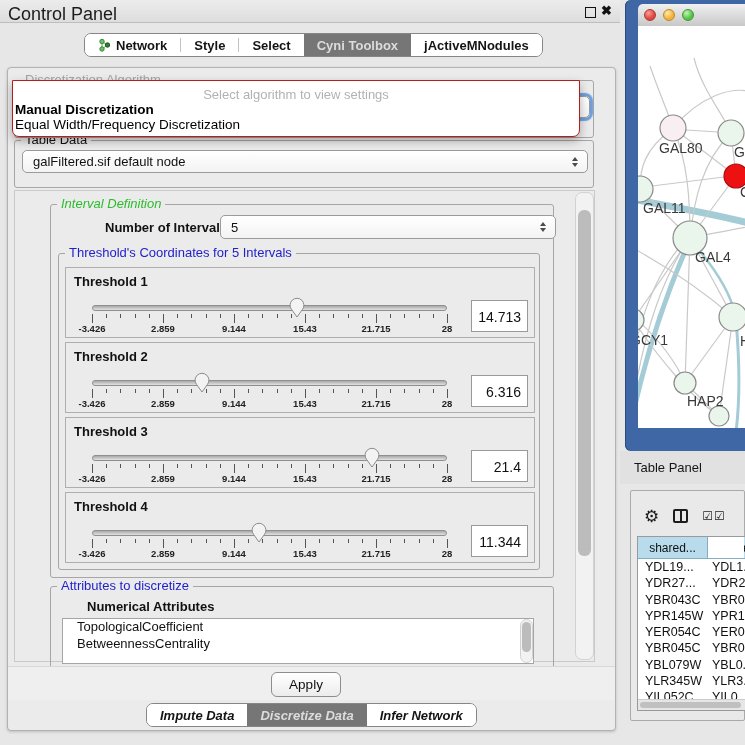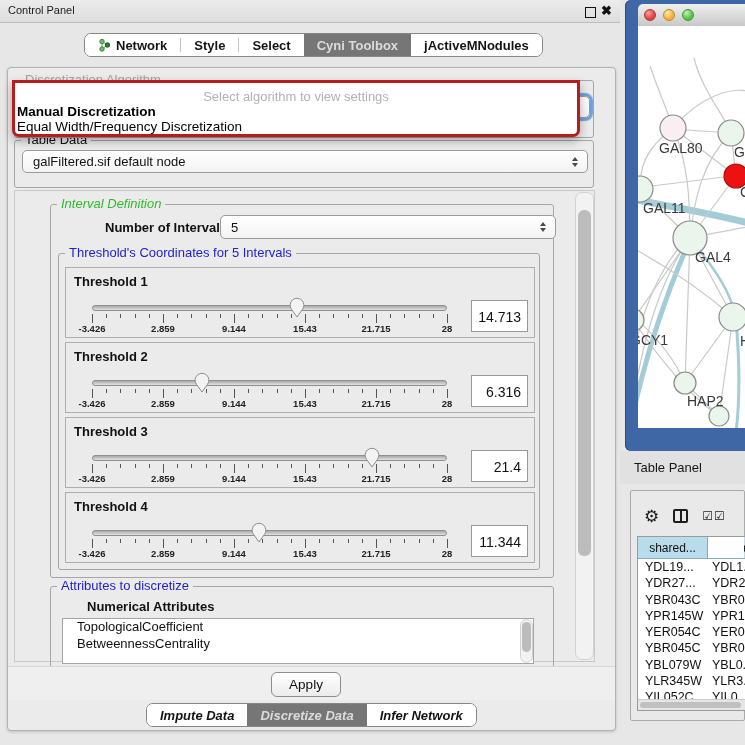--- a/index.html
+++ b/index.html
@@ -4,21 +4,21 @@
 <style>
   html,body{margin:0;padding:0;}
   body{
     width:745px;height:745px;position:relative;overflow:hidden;
     font-family:"Liberation Sans",sans-serif;background:#e7e7e7;color:#111;
   }
   .abs{position:absolute;}
   
   #titlebar{left:0;top:0;width:620px;height:22px;background:linear-gradient(#ececec,#dddddd);
     border-bottom:1px solid #bdbdbd;}
-  #titlebar .ttl{position:absolute;left:8px;top:4px;font-size:11px;color:#1b1b1b;}
+  #titlebar .ttl{position:absolute;left:8px;top:4px;font-size:18px;color:#1b1b1b;}
   #float-ic{position:absolute;left:585px;top:7px;width:9px;height:9px;border:1.6px solid #111;}
   #close-ic{position:absolute;left:601px;top:3px;font-size:13px;font-weight:bold;color:#111;}
   
   .tabbar{display:flex;align-items:stretch;background:#fff;border:1px solid #868686;
     border-radius:7px;overflow:hidden;height:24px;box-sizing:border-box;}
   .tab{display:flex;align-items:center;gap:5px;padding:0 13px;font-size:13px;font-weight:bold;
     color:#141414;background:#fff;white-space:nowrap;cursor:default;}
   .tab.sel{background:#767676;color:#dcdcdc;}
   .tabsep{width:1px;background:#c3c3c3;margin:4px 0;}
   
@@ -35,21 +35,21 @@
   .combo{position:absolute;background:linear-gradient(#ffffff,#f3f3f3);border:1px solid #9b9b9b;
     border-radius:5px;box-sizing:border-box;font-size:13px;display:flex;align-items:center;}
   .combo .cval{padding-left:10px;}
   .spinner{position:absolute;right:9px;top:50%;transform:translateY(-50%);display:flex;
     flex-direction:column;gap:2px;align-items:center;}
   .spinner i{display:block;width:0;height:0;border-left:3.5px solid transparent;border-right:3.5px solid transparent;}
   .spinner .up{border-bottom:4.5px solid #4a4a4a;}
   .spinner .dn{border-top:4.5px solid #4a4a4a;}
   .focusring{box-shadow:0 0 1px 3px rgba(88,145,216,.85);}
   
-  #popup{left:12px;top:80px;width:568px;height:57px;background:#fff;border:3px solid #b91c1c;
+  #popup{left:12px;top:80px;width:568px;height:57px;background:#fff;border:1px solid #b91c1c;
     border-radius:0 0 7px 7px;box-shadow:0 4px 10px rgba(0,0,0,.3);z-index:50;box-sizing:border-box;}
   #popup .hint{position:absolute;left:0;right:0;top:6px;text-align:center;font-size:13px;color:#b2b2b2;}
   #popup .opt1{position:absolute;left:2px;top:21px;font-size:13.5px;font-weight:bold;color:#000;}
   #popup .opt2{position:absolute;left:2px;top:36px;font-size:13.5px;color:#000;}
   
   #viewport{left:14px;top:190px;width:581px;height:472px;border:1px solid #c9c9c9;background:#ebebeb;box-sizing:border-box;}
   .vtrack{position:absolute;background:#f2f2f2;border:1px solid #d2d2d2;border-radius:7px;box-sizing:border-box;}
   .vthumb{position:absolute;background:#bcbcbc;border-radius:6px;}
   
   .threshold-box{position:absolute;left:6px;width:470px;height:71px;border:1px solid #aeaeae;

